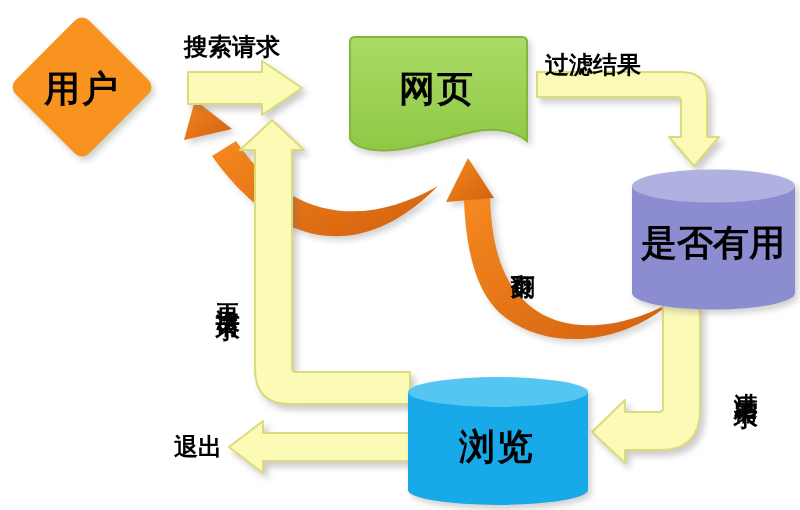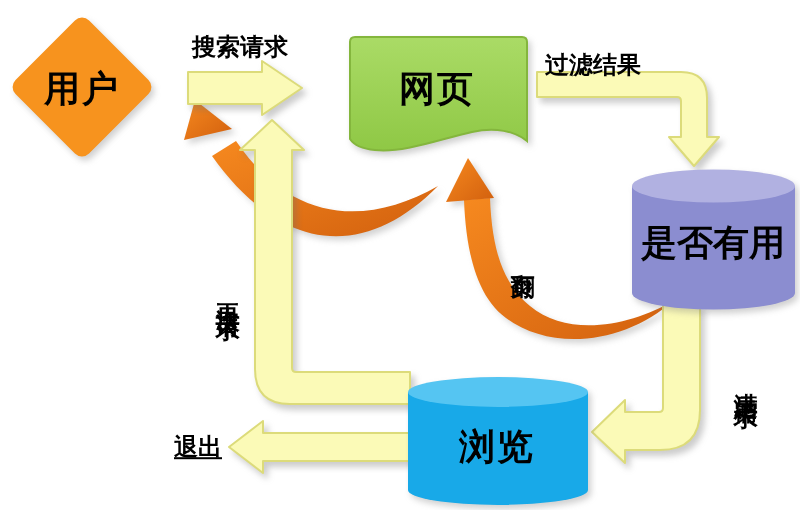--- a/index.html
+++ b/index.html
@@ -82,20 +82,20 @@
       <path d="M408,392 V490 a90,15 0 0 0 180,0 V392 Z" fill="#18a9e8"></path>
       <ellipse cx="498" cy="392" rx="90" ry="15" fill="#55c5f2"></ellipse>
     </g>
   </svg>
 
   <div class="label node-label" style="left:437px;top:89px;">网页</div>
   <div class="label node-label" style="left:82px;top:89px;">用户</div>
   <div class="label node-label" style="left:497px;top:447px;">浏览</div>
   <div class="label node-label" style="left:713px;top:243px;letter-spacing:0;">是否有用</div>
 
-  <div class="label edge-label" style="left:240px;top:47px;">搜索请求</div>
+  <div class="label edge-label" style="left:232px;top:47px;">搜索请求</div>
   <div class="label edge-label" style="left:593px;top:48px;margin-top:17px;">过滤结果</div>
   <div class="label edge-label vertical" style="left:523px;top:258px;">翻页</div>
   <div class="label edge-label vertical" style="left:746px;top:381px;">满足需求</div>
   <div class="label edge-label vertical" style="left:228px;top:293px;">再次请求</div>
-  <div class="label edge-label" style="left:198px;top:447px;text-decoration:underline;">退出</div>
+  <div class="label edge-label" style="left:198px;top:447px;">退出</div>
 
 </div>
 
 </body></html>

